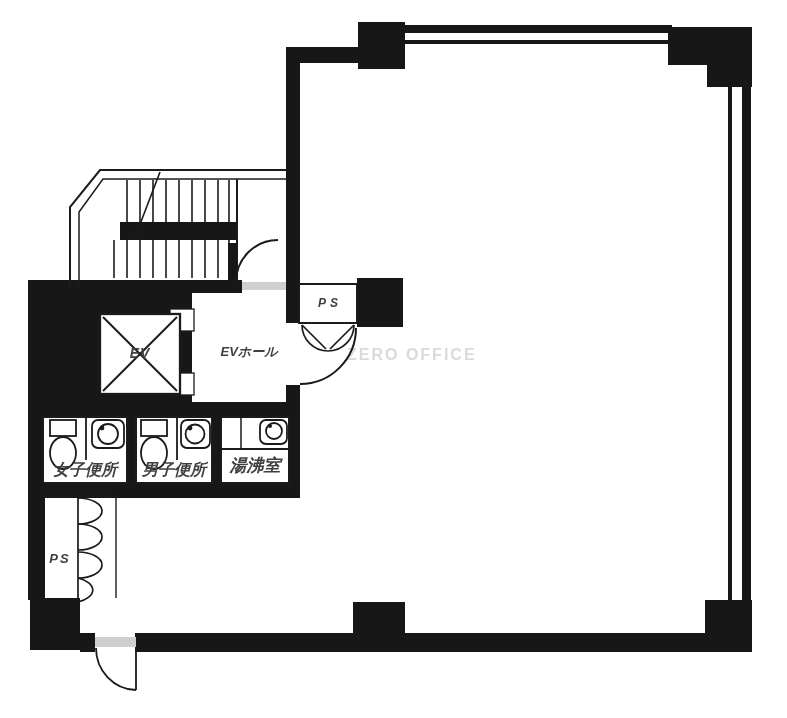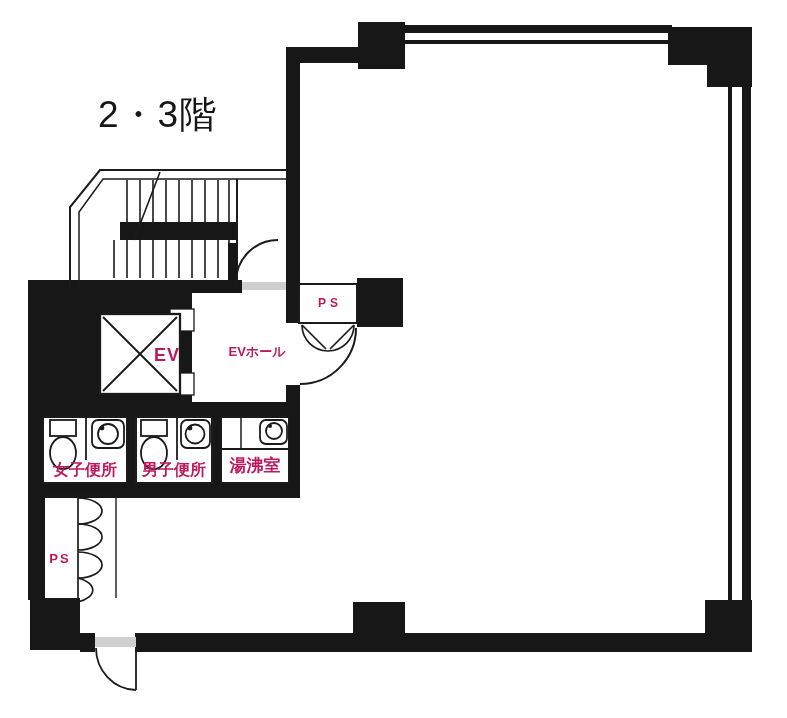--- a/index.html
+++ b/index.html
@@ -7,22 +7,22 @@
     position:relative;width:787px;height:718px;background:#fff;
     font-family:"Liberation Sans","DejaVu Sans",sans-serif;
     overflow:hidden;
   }
   
   .w{position:absolute;background:var(--wall,#171717);z-index:2;}
   
   .lines{position:absolute;left:0;top:0;z-index:5;}
   
   .lbl{
-    position:absolute;z-index:8;color:#be185d;font-weight:bold;
-    text-align:center;white-space:nowrap;line-height:1;
+    position:absolute;z-index:8;color:#404040;font-weight:bold;
+    text-align:center;white-space:nowrap;line-height:1;font-style:italic;
   }
   .title{
     position:absolute;left:98px;top:90px;z-index:8;color:#161616;
     font-size:37px;font-weight:normal;letter-spacing:1px;white-space:nowrap;
   }
   .watermark{
     position:absolute;left:347px;top:346px;z-index:4;
     color:var(--wm,#dadada);font-size:16px;font-weight:bold;
     letter-spacing:2px;white-space:nowrap;
   }
@@ -159,23 +159,23 @@
       </g>
     </g>
 
     <g stroke-width="1.8">
       <rect x="95" y="637" width="41" height="10" fill="#cfcfcf" stroke="none"></rect>
       <line x1="136" y1="648" x2="136" y2="690"></line>
       <path d="M 96 648 A 41 42 0 0 0 136 690"></path>
     </g>
   </svg>
 
-  <div class="title">2・3階</div>
+  <div class="watermark">ZERO OFFICE</div>
 
-  <div class="lbl" style="left:100px;top:346px;width:80px;font-size:18px;letter-spacing:1px;text-align:right;">EV</div>
-  <div class="lbl" style="left:204px;top:345px;width:106px;font-size:13px;">EVホール</div>
+  <div class="lbl" style="left:100px;top:346px;width:80px;font-size:14px;letter-spacing:1px;">EV</div>
+  <div class="lbl" style="left:196px;top:345px;width:106px;font-size:13px;">EVホール</div>
   <div class="lbl" style="left:299px;top:297px;width:58px;font-size:12px;letter-spacing:4px;text-indent:4px;">PS</div>
   <div class="lbl" style="left:42px;top:552px;width:36px;font-size:13px;letter-spacing:2px;">PS</div>
   <div class="lbl" style="left:43px;top:462px;width:84px;font-size:16px;">女子便所</div>
   <div class="lbl" style="left:136px;top:462px;width:76px;font-size:16px;">男子便所</div>
   <div class="lbl" style="left:221px;top:457px;width:68px;font-size:17px;">湯沸室</div>
 
 </div>
 
 </body></html>

